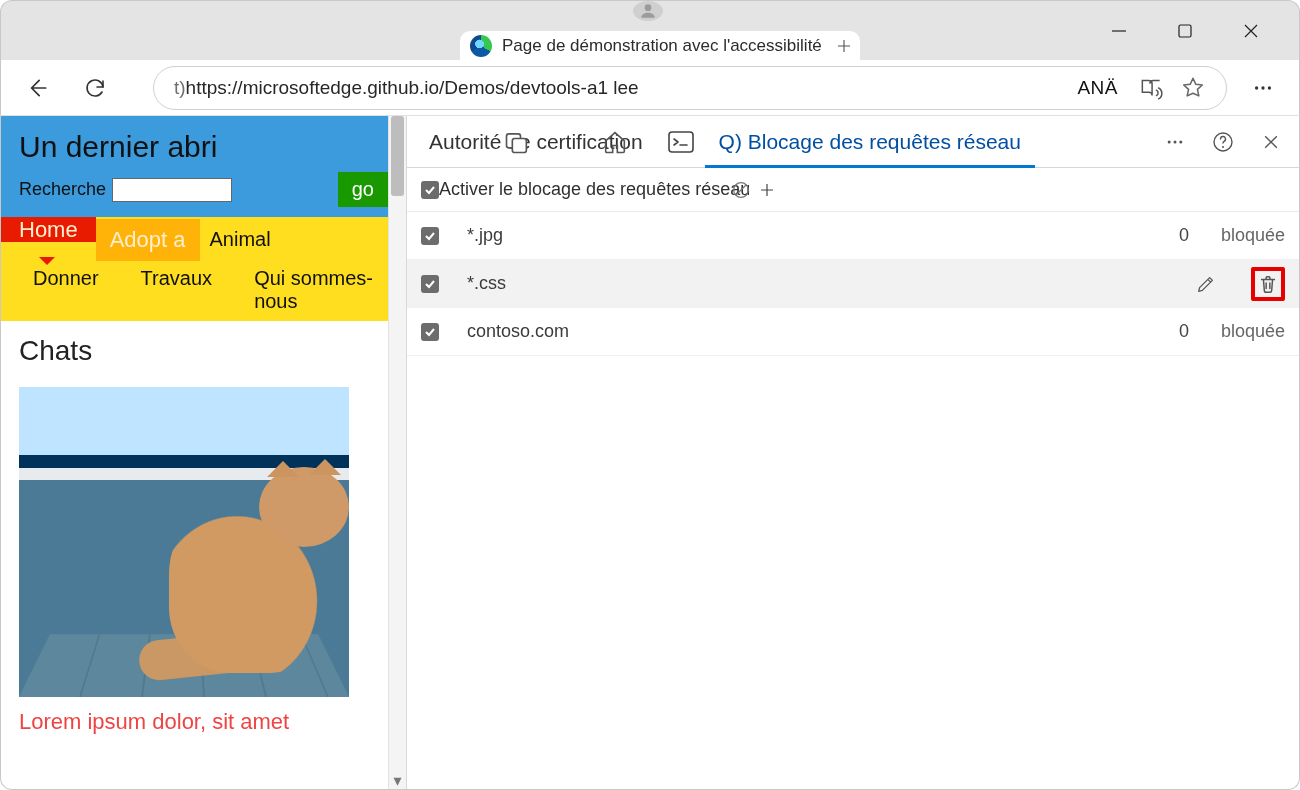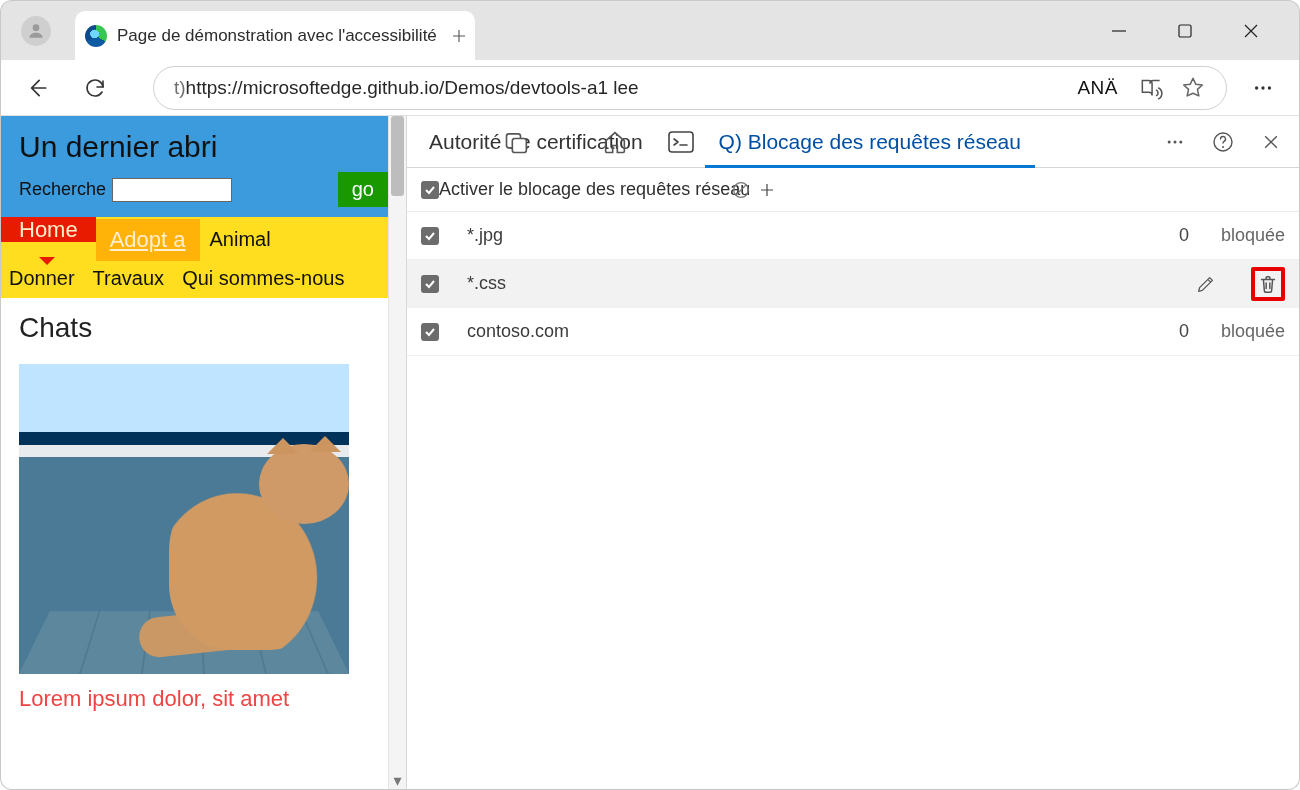--- a/index.html
+++ b/index.html
@@ -1,20 +1,20 @@
 <!DOCTYPE html>
 <html><head>
 <meta charset="utf-8">
 <style>
   * { box-sizing: border-box; margin: 0; padding: 0; font-family: "Segoe UI", Arial, sans-serif; }
   html, body { width: 1300px; height: 790px; overflow: hidden; }
   body { background: #fff; }
 
   
-  .titlebar { height: 60px; background: #e4e4e4; border-top-left-radius: 12px; border-top-right-radius: 12px; display: flex; align-items: center; padding-left: 20px; position: relative; border: 1px solid #c8c8c8; border-bottom: none; }
+  .titlebar { height: 60px; background: #e4e4e4; border-top-left-radius: 12px; border-top-right-radius: 12px; display: flex; align-items: center; padding-left: 20px; position: relative; border: 1px solid #c8c8c8; border-bottom: none; flex-direction: column; }
   .avatar-btn { width: 30px; height: 30px; border-radius: 50%; background: #cfcfcf; display: flex; align-items: center; justify-content: center; color: #838383; margin-right: 24px; }
   .tab { height: 50px; background: #fff; border-radius: 10px 10px 0 0; padding: 0 16px 0 10px; display: flex; align-items: center; gap: 10px; margin-top: 10px; min-width: 400px; position: relative; }
   .tab .edge-icon { width: 22px; height: 22px; border-radius: 50%; background: conic-gradient(#36c752 0deg 120deg, #0c59a4 120deg 240deg, #0f4a8a 240deg 360deg); position:relative; overflow:hidden; }
   .tab .edge-icon::after{content:"";position:absolute;inset:4px;border-radius:50%;background:radial-gradient(circle at 40% 35%, #6fd6ff 0 35%, transparent 36%);}
   .tab-title { font-size: 17px; color: #2c2c2c; }
   .add-tab { position: absolute; right: -2px; top: 0; bottom: 0; width: 36px; display: flex; align-items: center; justify-content: center; color: #555; font-size: 22px; }
   .win-btns { position: absolute; right: 8px; top: 0; height: 60px; display: flex; align-items: center; gap: 30px; padding-right: 22px; }
   .win-btn { width: 36px; height: 36px; display: flex; align-items: center; justify-content: center; color: #333; }
 
   
@@ -35,24 +35,24 @@
   .page-scroll .arr.bottom{ bottom:0;}
 
   .hero { padding: 14px 18px 10px; background: linear-gradient(180deg,#3b9bdd 0%, #3b9bdd 100%);}
   .site-title { font-size: 30px; color:#111; font-weight:400; margin-bottom:8px;}
   .search-row { display:flex; align-items:center; gap:6px; }
   .search-lbl { font-size:18px; color:#111; }
   .search-input { width:120px; height:24px; border:1px solid #666; background:#fff;}
   .go-btn { margin-left:auto; background:#199800; color:#fff; padding:6px 14px; font-size:20px; border:none;}
   .navbar { display:flex; flex-wrap:wrap; background:#ffdd1f; }
   .nav-home { background:#e81a00; color:#ffefce; padding:0 18px; font-size:22px; font-weight:500; margin:2px 0 0 0;}
-  .nav-adopt { background:#ffb207; color:#ffefce; padding:8px 14px; font-size:22px; font-weight:500; margin:2px 0 0 0;text-decoration:underline;}
+  .nav-adopt { background:#ffb207; color:#ffefce; padding:8px 14px; font-size:22px; font-weight:500; margin:2px 0 0 0;}
   .nav-item { padding:8px 10px; font-size:20px; color:#111;}
   .nav-row2{ display:flex; width:100%; background:#ffdd1f; padding:6px 8px 8px; gap:18px;}
-  .nav-row2 .nav-item{ padding:0;}
+  .nav-row2 .nav-item{ padding:0;margin-left:24px;}
   .nav-home-wrap{position:relative;}
   .nav-home-wrap::after{content:"";position:absolute;left:38px;bottom:-12px;border:8px solid transparent;border-top-color:#e81a00;}
 
   .section-h { font-size:28px; color:#222; padding:14px 18px; }
   .cat-img { width:330px; height:310px; margin:6px 0 0 18px; background:linear-gradient(180deg,#bfe4ff 0 22%, #01325a 22% 26%, #e7ebee 26% 30%, #4a7a95 30% 100%); position:relative; overflow:hidden;}
   .cat-body{position:absolute;left:150px;bottom:24px;width:170px;height:180px;background:radial-gradient(ellipse at 40% 60%,#d19a63 0 55%, transparent 56%);border-radius:50% 60% 45% 40%;}
   .cat-head{position:absolute;left:240px;bottom:150px;width:90px;height:80px;background:#cf9a67;border-radius:50%;}
   .cat-ear1{position:absolute;left:248px;bottom:220px;width:0;height:0;border:16px solid transparent;border-bottom-color:#cc9560;}
   .cat-ear2{position:absolute;left:290px;bottom:222px;width:0;height:0;border:16px solid transparent;border-bottom-color:#cc9560;}
   .cat-tail{position:absolute;left:120px;bottom:20px;width:100px;height:40px;background:#c99865;border-radius:40px 40px 10px 40px;transform:rotate(-6deg);}

